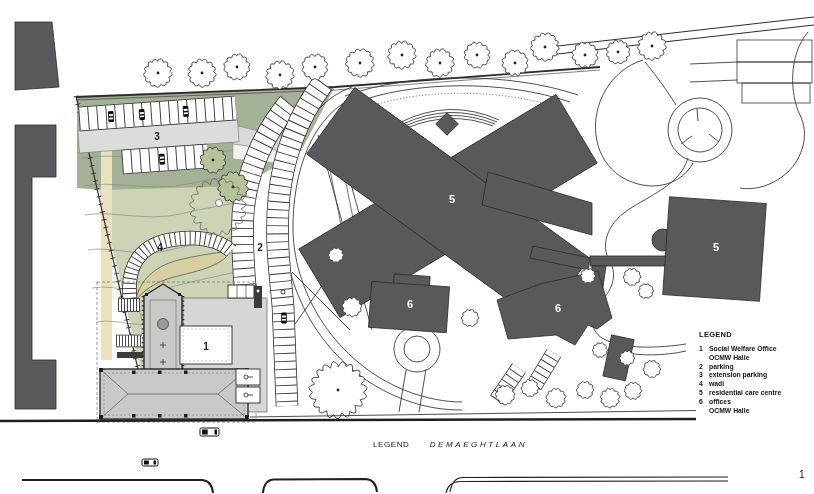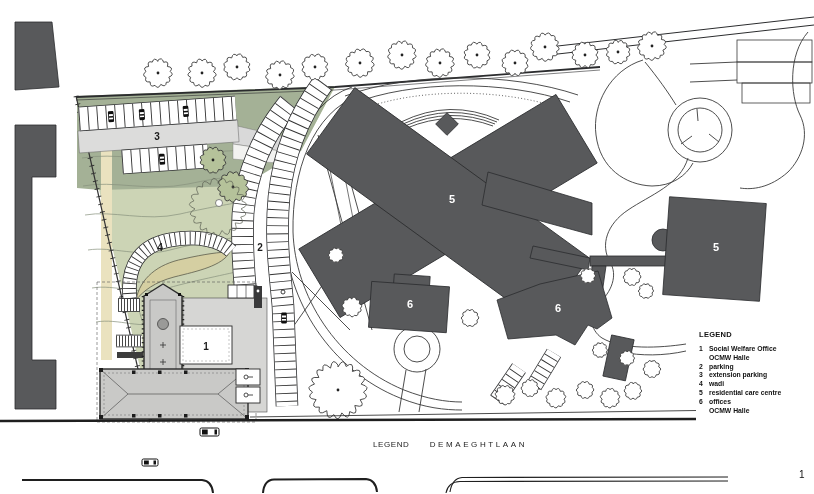--- a/index.html
+++ b/index.html
@@ -29,21 +29,21 @@
   .curb{fill:none;stroke:#1f1f1f;}
   
   .legend{position:absolute;left:699px;top:330px;color:#111;width:120px;}
   .legend-title{font-size:7.5px;font-weight:700;margin-bottom:6px;letter-spacing:.3px;}
   .lrow{display:flex;gap:4px;font-size:6.8px;font-weight:700;line-height:8.8px;}
   .lnum{width:6px;flex:0 0 6px;}
   .lsub{font-size:6.8px;font-weight:700;line-height:8.8px;padding-left:10px;}
   .street{position:absolute;left:340px;top:440px;width:220px;text-align:center;
           font-size:8px;color:#222;white-space:nowrap;}
   .street .p1{letter-spacing:.6px;}
-  .street .p2{letter-spacing:2.6px;margin-left:18px;}
+  .street .p2{letter-spacing:2.6px;margin-left:18px;font-style:italic;}
   .corner-mark{position:absolute;left:799px;top:469px;font-size:10px;color:#111;}
 </style>
 </head>
 <body>
 
 <div class="canvas">
 <svg id="plan" width="814" height="494" viewBox="0 0 814 494">
 
   <g id="g-lawn">
     <polygon class="lawn" points="78,98 335,87 302,148 243,183 234,220 236,300 242,412 152,420"></polygon>

